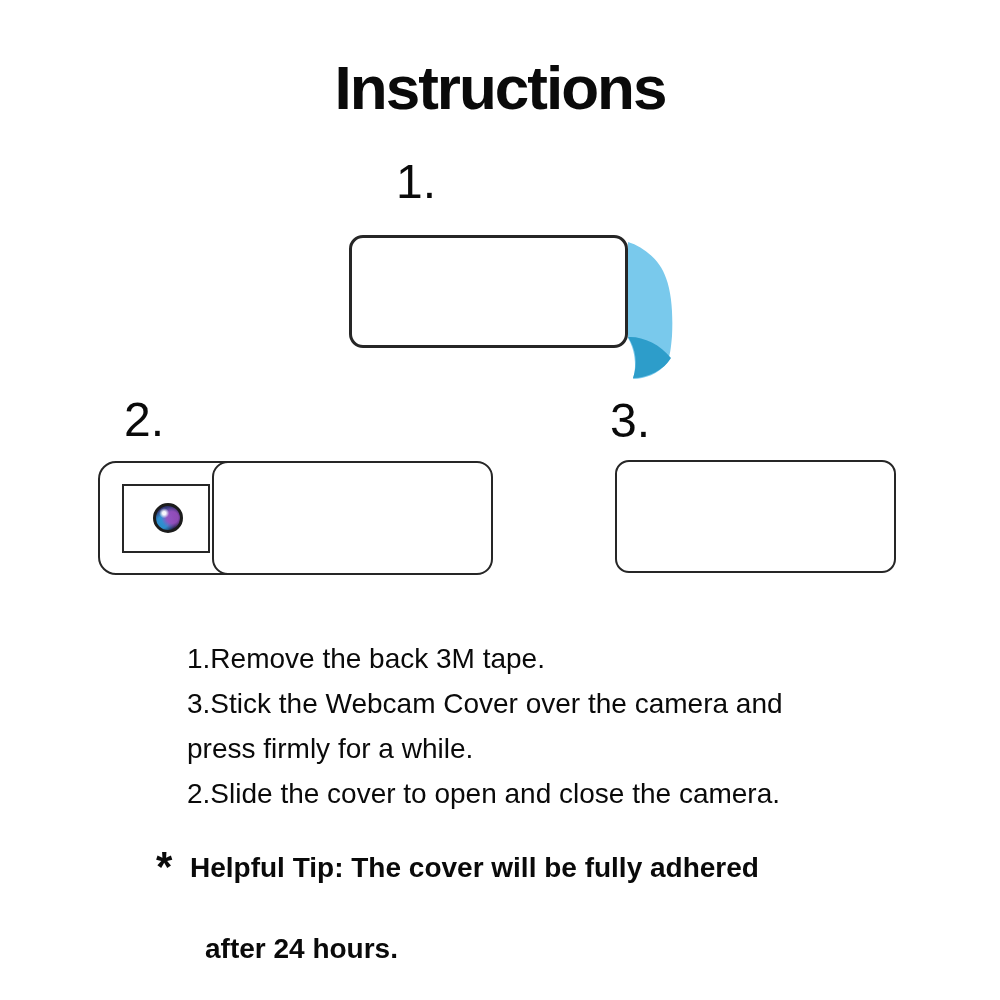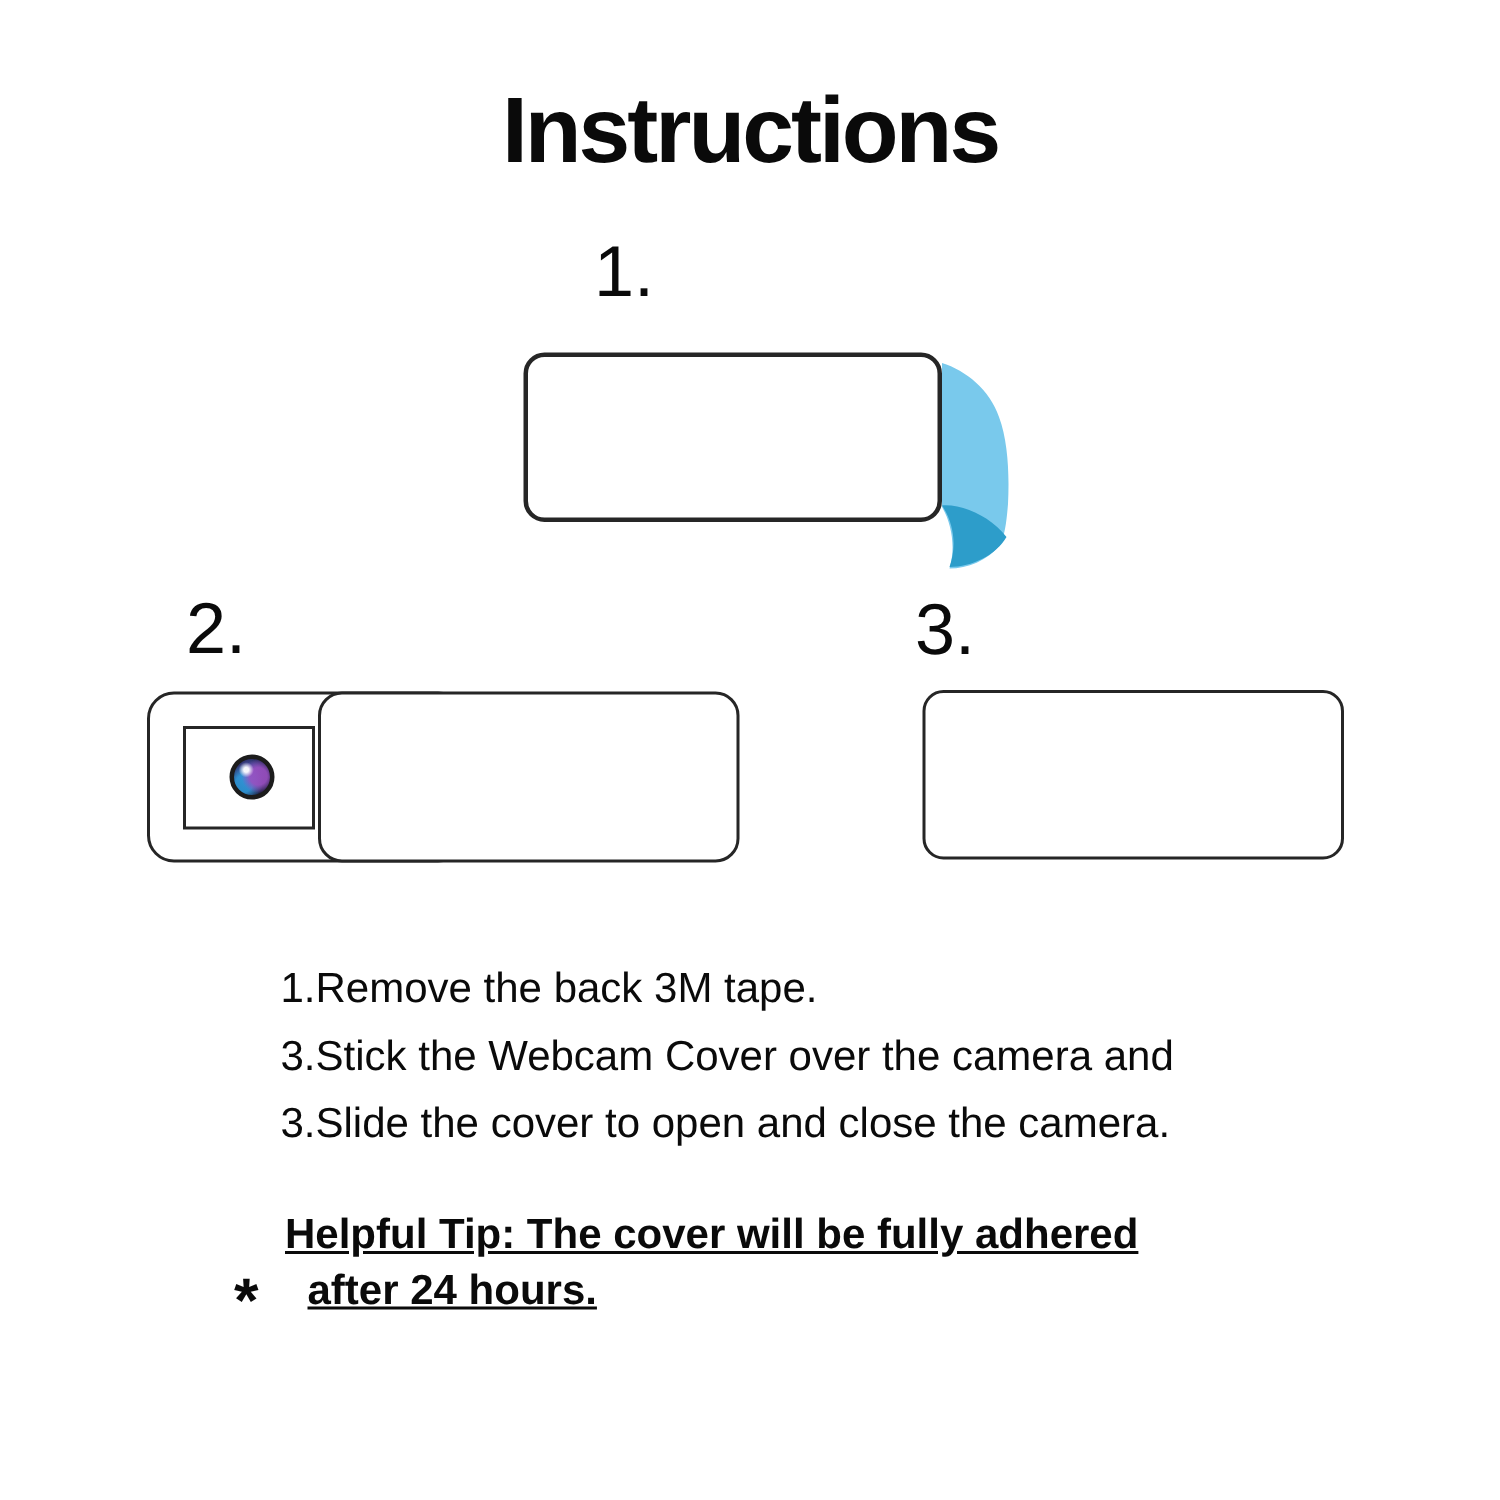--- a/index.html
+++ b/index.html
@@ -82,27 +82,26 @@
     color:var(--text,#0a0a0a);
     white-space:nowrap;
   }
 
   .tip-marker{
     position:absolute;left:156px;top:846px;
     font-size:42px;font-weight:bold;line-height:1;
     color:var(--text,#0a0a0a);
   }
   .tip-lines{
-    position:absolute;left:190px;top:804px;
+    position:absolute;left:190px;top:849px;
     font-size:28px;font-weight:bold;line-height:37px;
     color:var(--text,#0a0a0a);
     white-space:nowrap;
-    text-decoration:underline;
   }
-  .tip-lines .tip-line-2{margin-left:15px;}
+  .tip-lines .tip-line-2{margin-left:15px;margin-top:44px;}
 </style>
 </head>
 <body style="--tape-light: #79c9ec; --tape-dark: #2d9dca; --outline: #262626; --text: #0a0a0a; --lens-ring: #1c1c1c;">
 
 <div class="canvas">
 
   <h1 class="title">Instructions</h1>
 
   <div class="step-label s1">1.</div>
   <svg class="tape-svg" viewBox="0 0 56 146" xmlns="http://www.w3.org/2000/svg">
@@ -116,21 +115,22 @@
   <div class="fig2-window"></div>
   <div class="lens"></div>
   <div class="fig2-slider"></div>
 
   <div class="step-label s3">3.</div>
   <div class="fig3-rect"></div>
 
   <div class="instructions">
     <div>1.Remove the back 3M tape.</div>
     <div>3.Stick the Webcam Cover over the camera and</div>
-    <div>3.Slide the cover to open and close the camera.</div>
+    <div>press firmly for a while.</div>
+    <div>2.Slide the cover to open and close the camera.</div>
   </div>
 
   <div class="tip-marker">*</div>
   <div class="tip-lines">
     <div class="tip-line-1">Helpful Tip: The cover will be fully adhered</div>
     <div class="tip-line-2">after 24 hours.</div>
   </div>
 
 </div>
 

